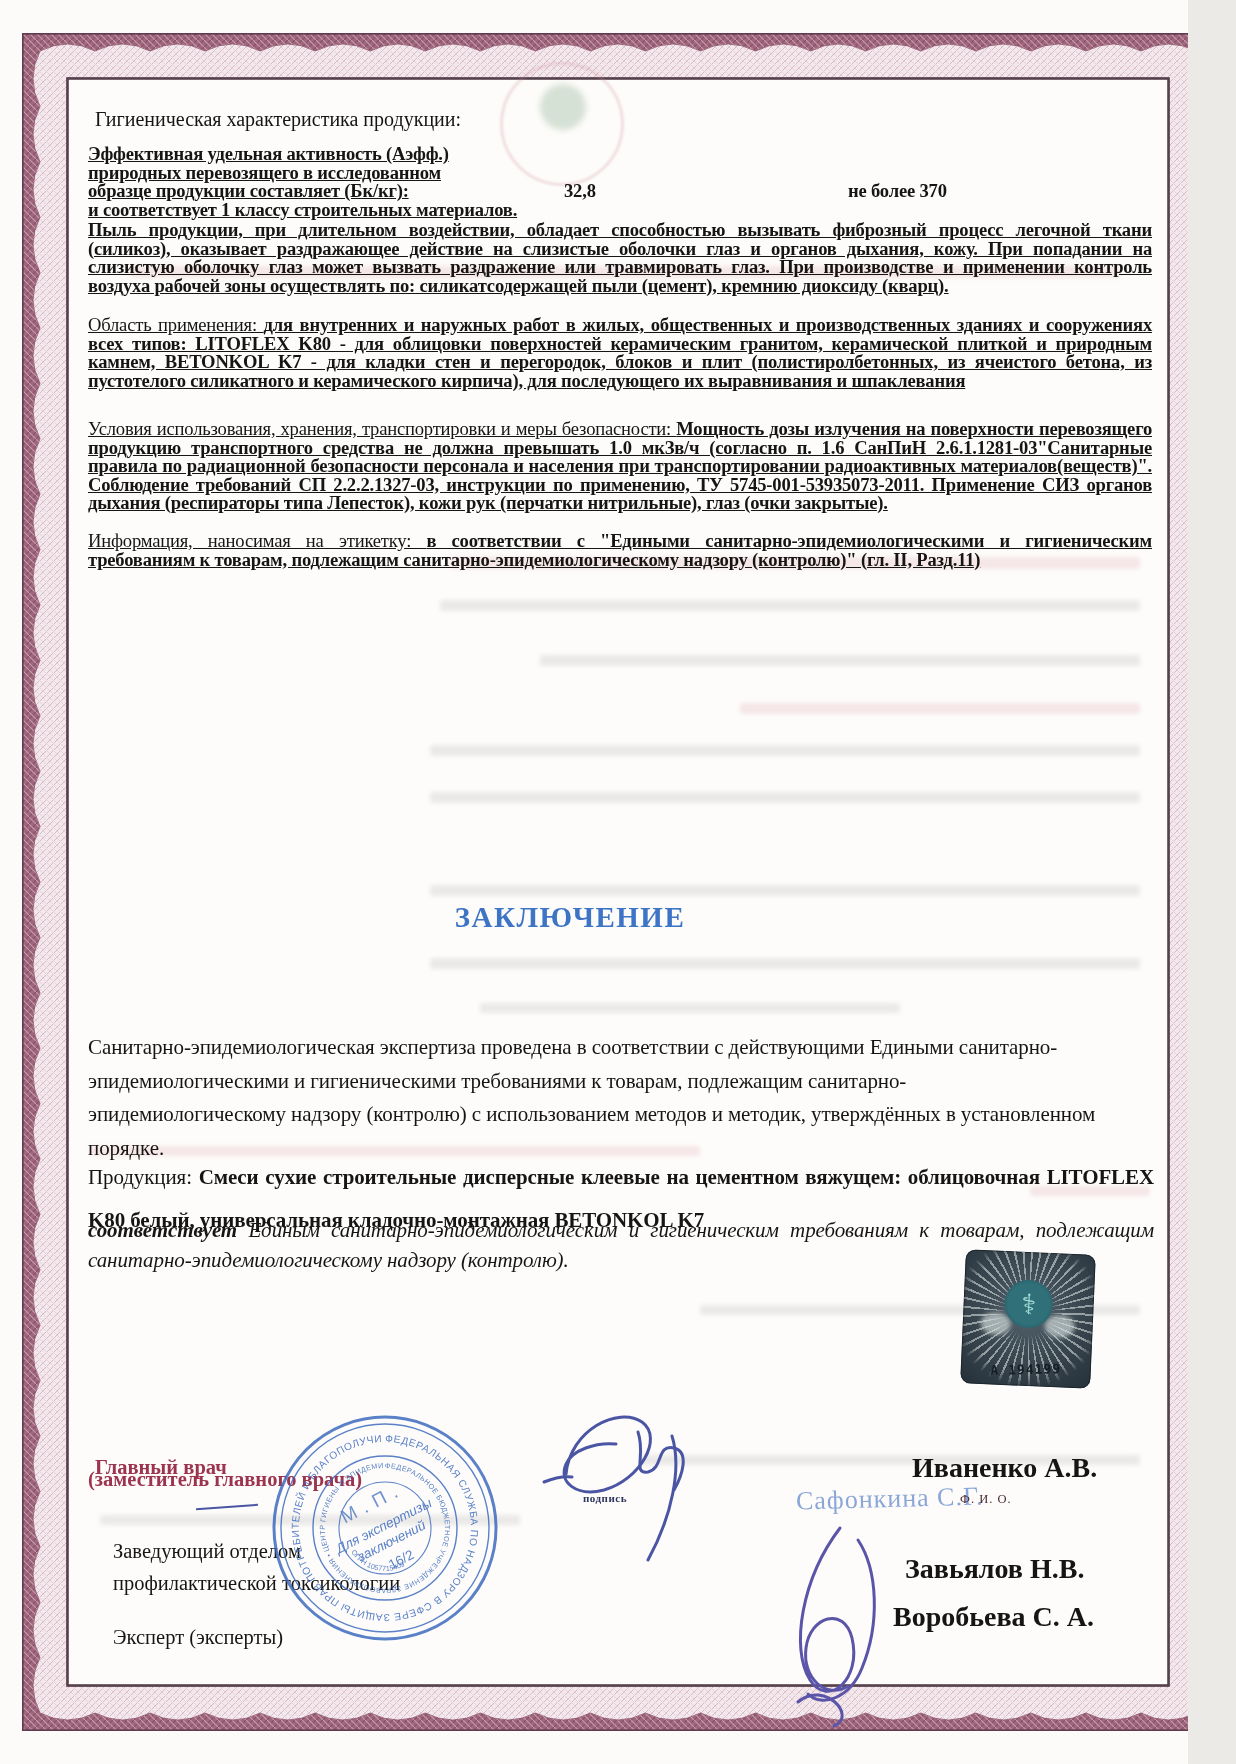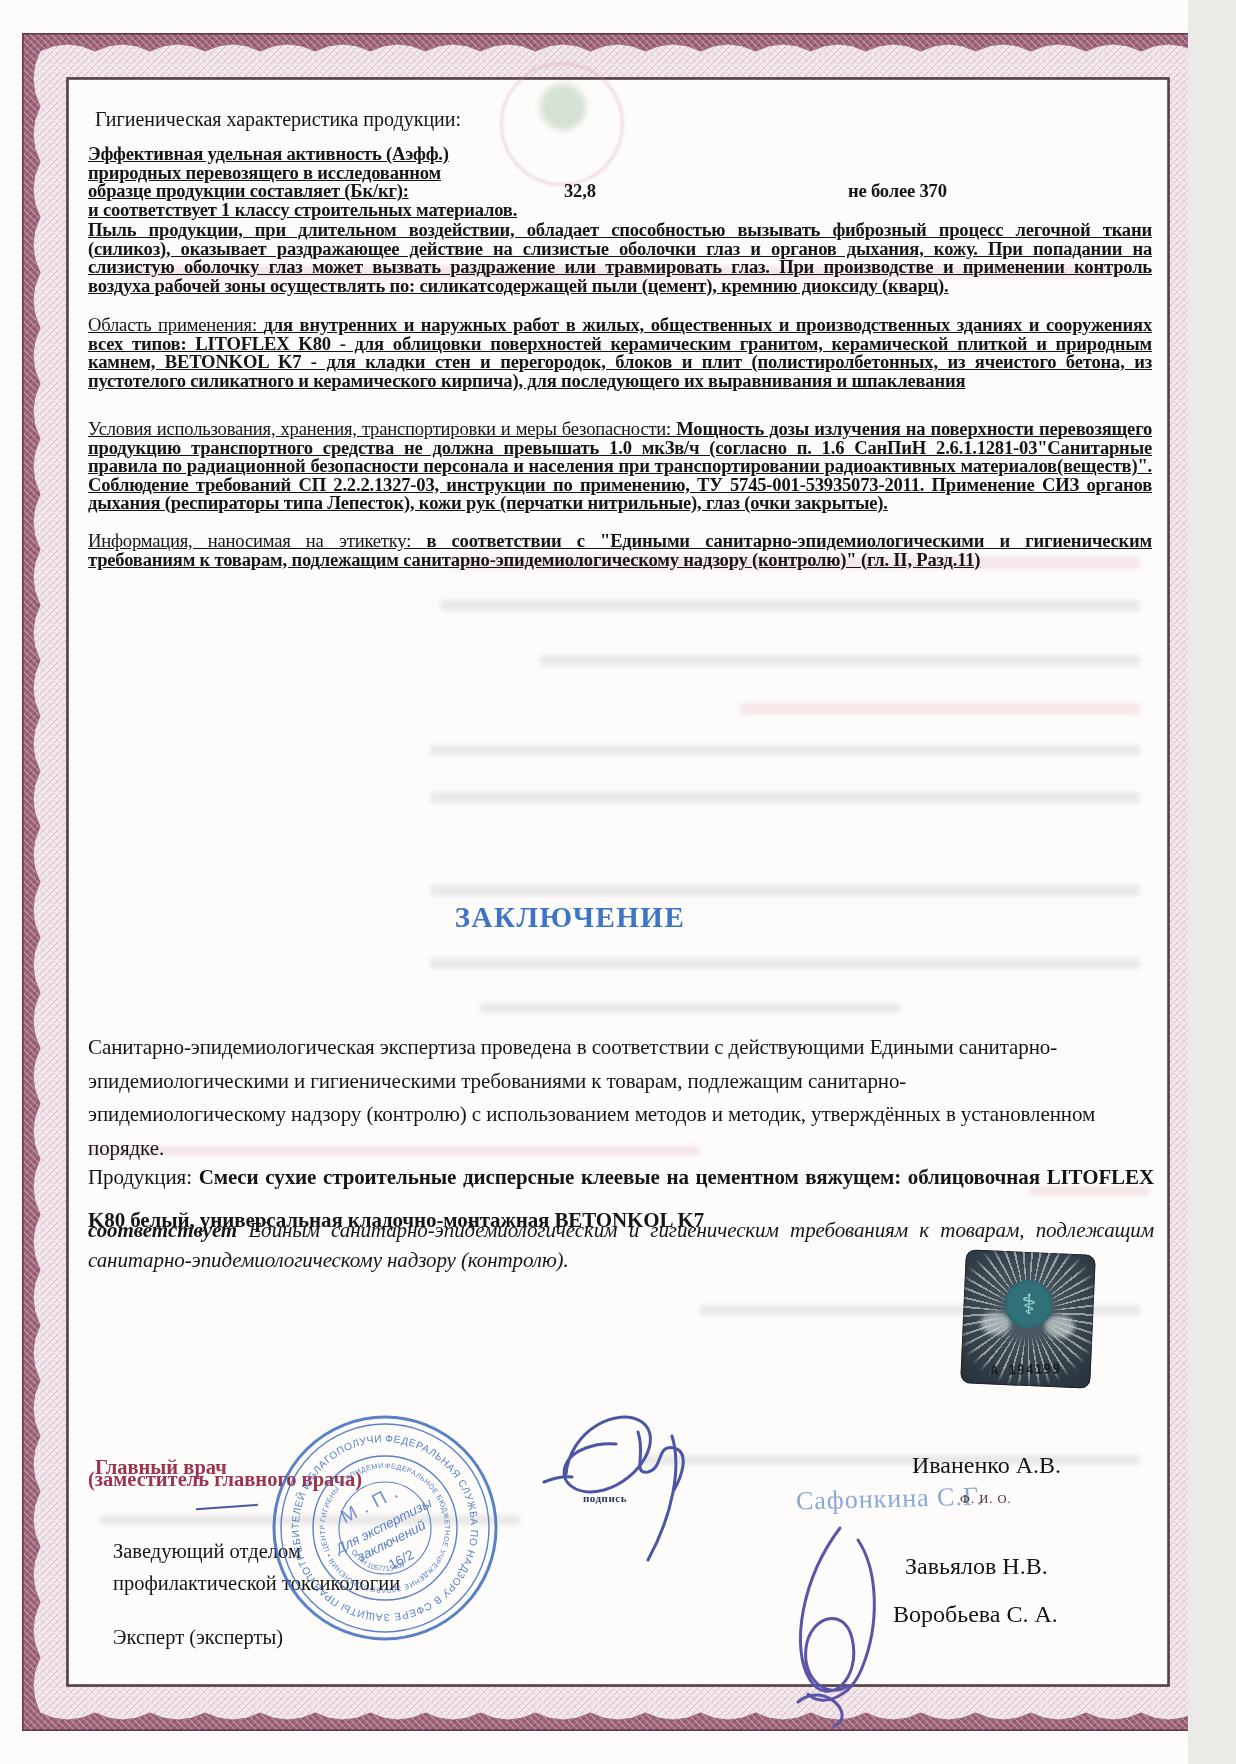--- a/index.html
+++ b/index.html
@@ -20,21 +20,21 @@
   .p-conditions{top:420px;}
   .p-labeling{top:532px;}
   .conclusion{left:88px;top:901px;width:964px;text-align:center;font-size:29px;font-weight:700;
               letter-spacing:1.5px;color:#3d74c6;}
   .p-expertise{left:88px;top:1031px;width:1014px;font-size:21px;line-height:33.5px;letter-spacing:-0.1px;}
   .p-product{left:88px;top:1156px;width:1066px;font-size:21px;line-height:43px;letter-spacing:-0.1px;}
   .p-compliance{left:88px;top:1215px;width:1066px;font-size:21px;line-height:30px;letter-spacing:-0.1px;font-style:italic;}
   
   .maroon{color:#9c3450;font-weight:700;font-size:20.5px;}
   .lbl{font-size:20.5px;margin-left:18px;}
-  .name{font-weight:400;font-size:24px;}
+  .name{font-weight:700;font-size:28px;}
   .facsimile{color:#7b9bd4;font-size:26px;letter-spacing:1px;opacity:.88;transform:rotate(-1.5deg);}
   .cap-sign{font-size:11px;font-weight:700;color:#2c3560;letter-spacing:.5px;}
   .cap-fio{font-size:12.5px;color:#4a2a33;letter-spacing:1px;}
   
   .holo{left:963px;top:1252px;width:130px;height:134px;border-radius:10px;transform:rotate(2.5deg);
         background:radial-gradient(circle at 50% 42%, #55656f 0%, #39464f 55%, #242f38 100%);
         box-shadow:0 0 0 1px #1d262d inset;overflow:hidden;}
   .holo-burst{position:absolute;left:-18px;top:-22px;width:166px;height:166px;border-radius:50%;
         background:repeating-conic-gradient(rgba(226,233,231,.55) 0deg 2deg, rgba(40,55,65,.05) 2deg 8deg);
         -webkit-mask:radial-gradient(circle,transparent 0 18%,#000 30% 52%,transparent 64%);

